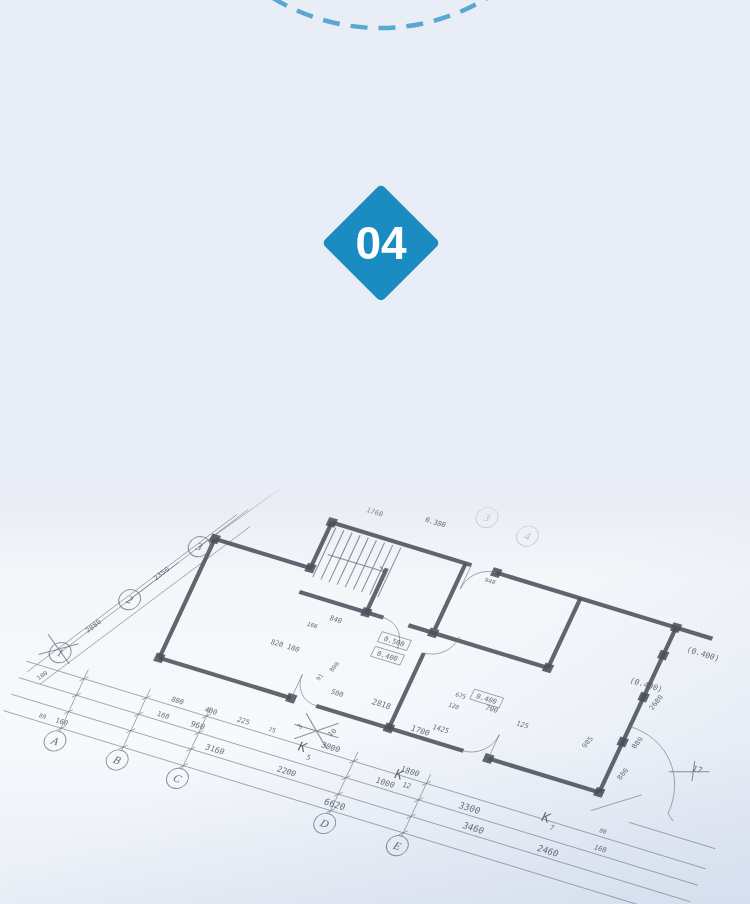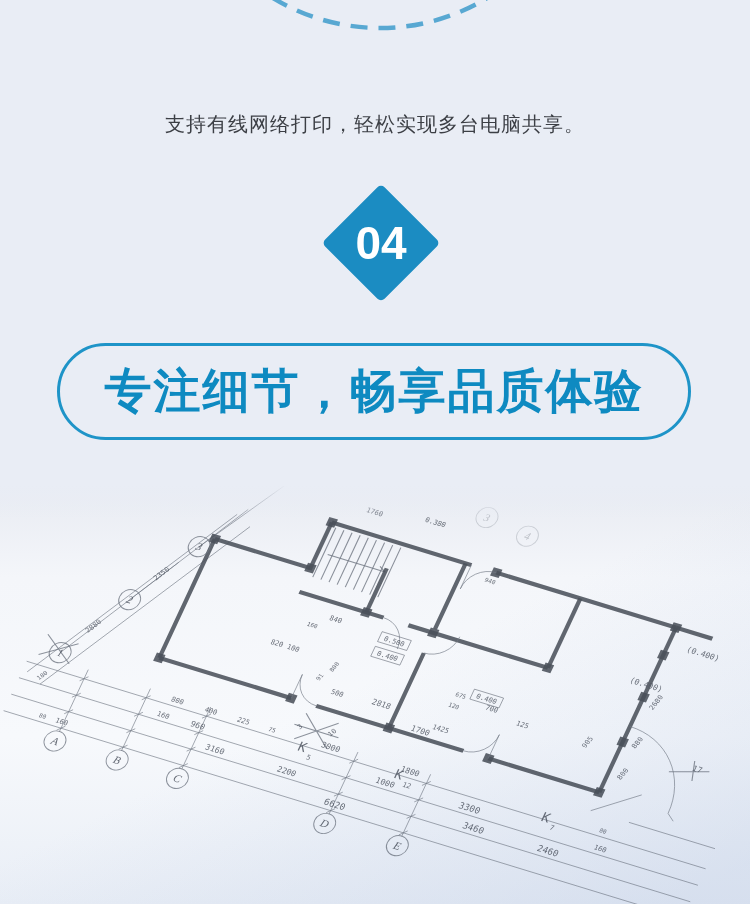--- a/index.html
+++ b/index.html
@@ -45,29 +45,25 @@
 </style>
 </head>
 <body>
 
 <div class="page">
 
   <svg class="arc-svg" width="750" height="40" viewBox="0 0 750 40">
     <circle cx="380" cy="-178" r="206" fill="none" stroke="var(--arc-blue)" stroke-width="4.5" stroke-dasharray="17 11"></circle>
   </svg>
 
-  <div class="subtitle">支持有线网络打印，轻松实现多台电脑共享。</div>
 
   <div class="diamond">
     <span>04</span>
   </div>
 
-  <div class="pill">
-    <span>专注细节，畅享品质体验</span>
-  </div>
 
   <div class="features">
     <div class="feature-row">
       <span class="feature-bullet"></span>
       <span class="feature-label">工程图纸</span>
     </div>
     <div class="feature-row">
       <span class="feature-bullet"></span>
       <span class="feature-label">设计图纸</span>
     </div>

